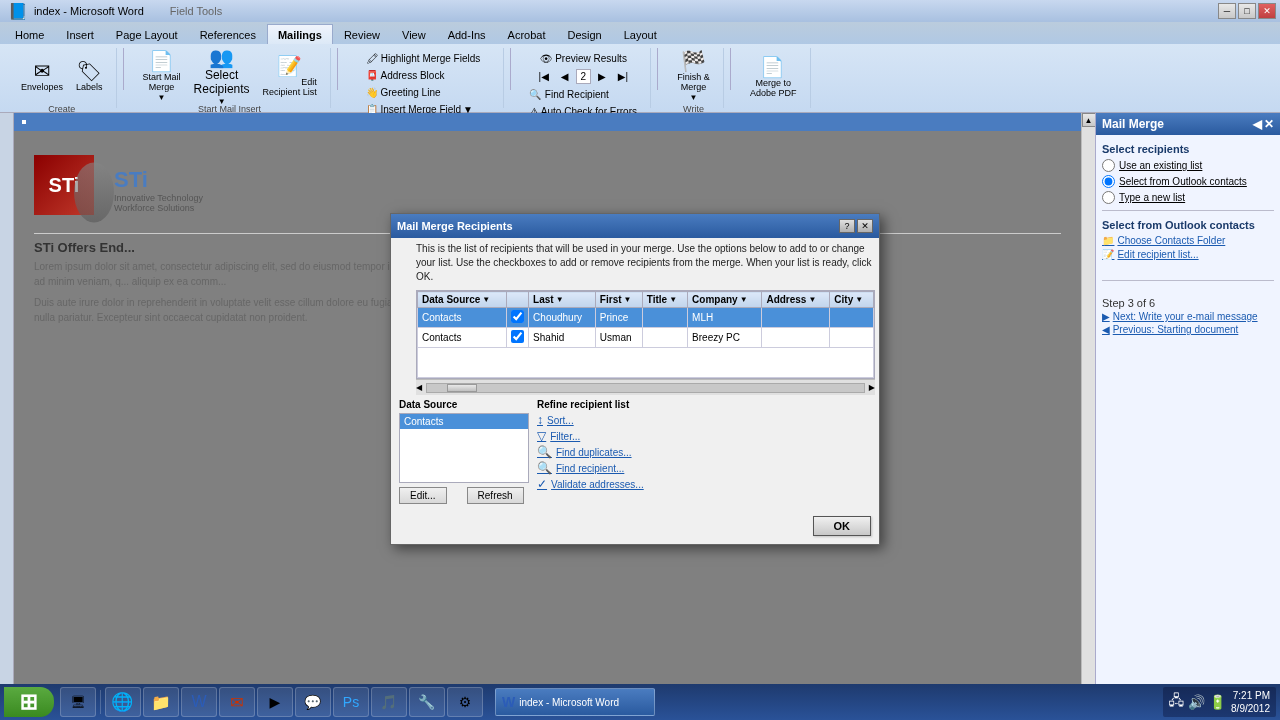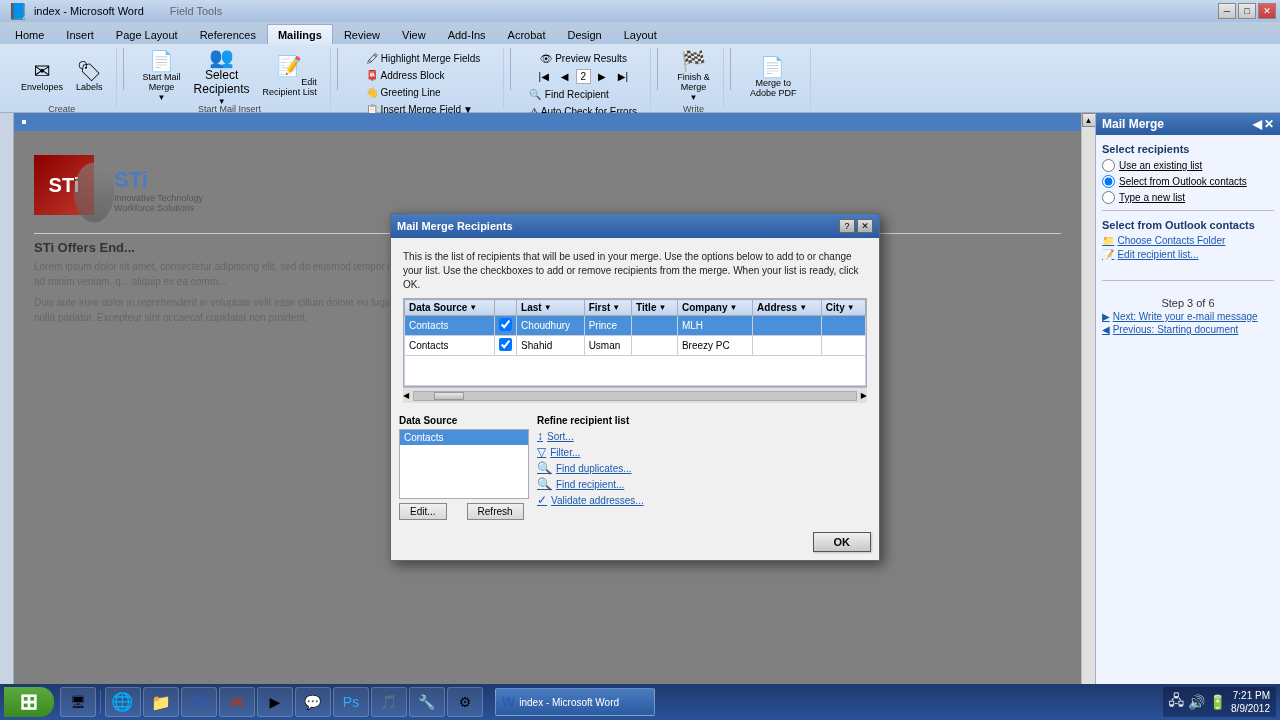--- a/index.html
+++ b/index.html
@@ -28,31 +28,31 @@
     .doc-logo { display: flex; align-items: center; gap: 10px; margin-bottom: 8px; }
 
     
     .right-panel { width: 185px; background: #f0f4ff; border-left: 1px solid #aac; padding: 6px; }
     .right-panel-title { font-size: 12px; font-weight: bold; color: #1a3a6a; background: linear-gradient(to bottom, #4a7cc0, #2a5a9f); color: white; padding: 4px 6px; margin: -6px -6px 6px -6px; display: flex; align-items: center; justify-content: space-between; }
     .right-panel-section { font-size: 11px; font-weight: bold; color: #1a3a6a; margin: 8px 0 4px; }
     .right-panel-radio { display: flex; align-items: center; gap: 4px; margin: 3px 0; font-size: 10px; text-decoration: underline; }
     .right-panel-radio input { margin: 0; }
     .right-panel-link { color: #1a5ab0; font-size: 10px; cursor: pointer; display: flex; align-items: center; gap: 3px; margin: 3px 0; text-decoration: underline; }
     .right-panel-text { font-size: 10px; color: #444; margin: 4px 0; }
-    .step-info { font-size: 11px; color: #333; margin-top: 10px; text-align: center; }
+    .step-info { font-size: 11px; color: #333; margin-top: 10px; }
     .step-link { color: #1a5ab0; font-size: 10px; cursor: pointer; text-decoration: underline; margin: 2px 0; display: flex; align-items: center; gap: 3px; }
 
     
     .dialog-overlay { position: absolute; top: 0; left: 0; right: 0; bottom: 0; z-index: 100; }
     .dialog { position: absolute; top: 100px; left: 390px; width: 490px; background: #f0f0f0; border: 1px solid #666; box-shadow: 4px 4px 12px rgba(0,0,0,0.5); }
     .dialog-titlebar { height: 24px; background: linear-gradient(to bottom, #4a7cc0, #2a5a9f); display: flex; align-items: center; justify-content: space-between; padding: 0 6px; }
     .dialog-title-text { color: white; font-size: 11px; font-weight: bold; }
     .dialog-title-btns { display: flex; gap: 2px; }
     .dialog-title-btn { width: 16px; height: 14px; display: flex; align-items: center; justify-content: center; background: linear-gradient(to bottom, #e0e0e0, #b0b0b0); border: 1px solid #666; font-size: 9px; cursor: pointer; }
-    .dialog-body { padding: 12px; }
+    .dialog-body { padding: 4px; margin-left: 21px; }
     .dialog-desc { font-size: 10px; color: #222; margin-bottom: 6px; line-height: 1.4; }
     
     
     .recipients-table { width: 100%; border-collapse: collapse; font-size: 10px; }
     .recipients-table th { background: linear-gradient(to bottom, #dce8f8, #c0d4ec); border: 1px solid #aab; padding: 2px 4px; cursor: pointer; white-space: nowrap; }
     .recipients-table th select, .recipients-table th .col-header { display: flex; align-items: center; gap: 2px; }
     .col-header { font-weight: bold; font-size: 10px; }
     .recipients-table td { border: 1px solid #ccd; padding: 2px 4px; }
     .row-selected { background: #4a90d9; color: white; }
     .row-selected td { color: white; }

